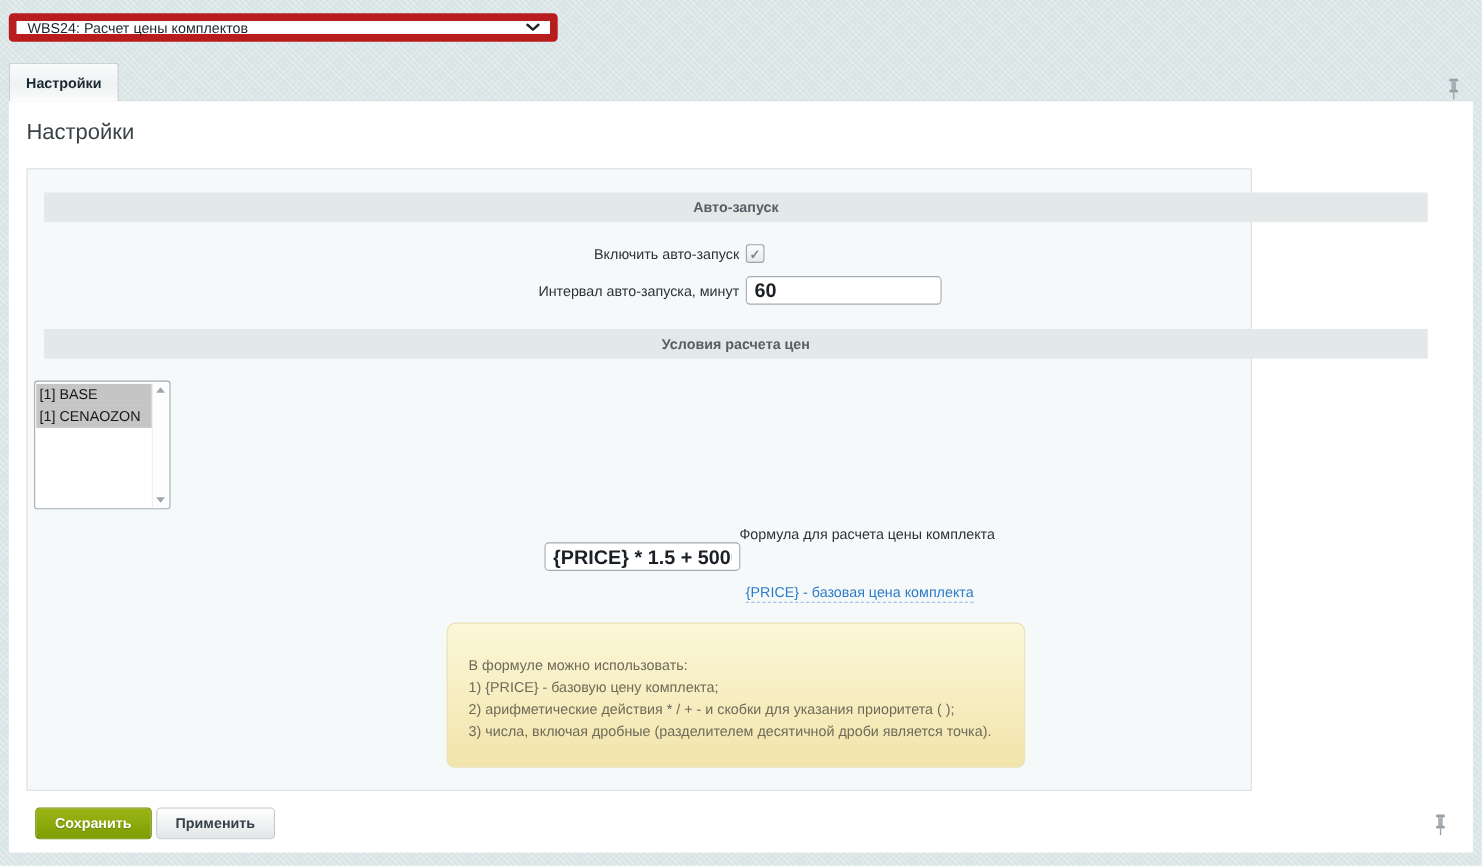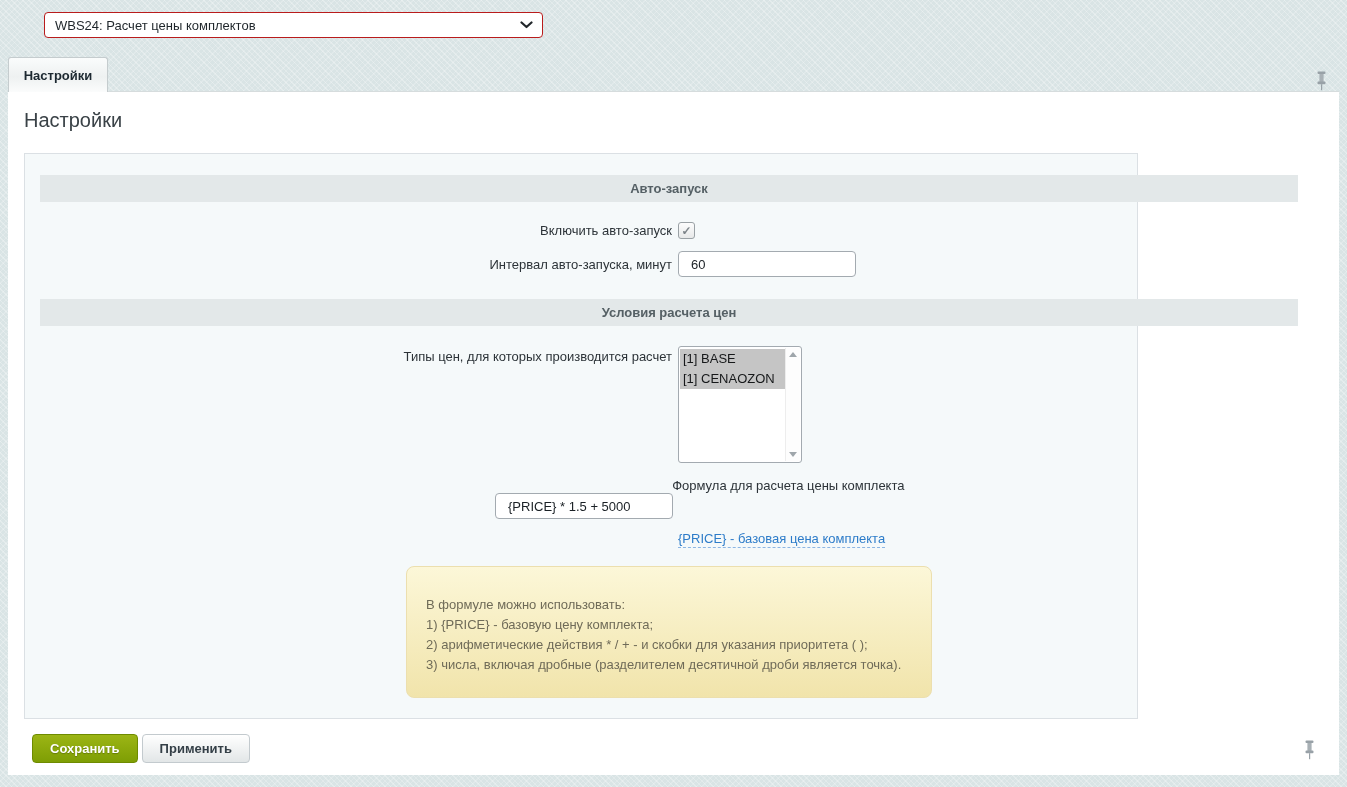--- a/index.html
+++ b/index.html
@@ -13,27 +13,26 @@
       repeating-linear-gradient(45deg, rgba(255,255,255,.28) 0 1px, transparent 1px 4px),
       repeating-linear-gradient(-45deg, rgba(255,255,255,.20) 0 1px, transparent 1px 4px);
     overflow:hidden;
   }
 
   
   .top-bar { padding:12px 0 0 8px; height:50px; }
   .module-select {
     width:499px; height:26px;
     background:#fff;
-    border:1px solid #b91c1c;
+    border:7px solid #b91c1c;
     border-radius:4px;
     display:flex; align-items:center; justify-content:space-between;
     padding:0 9px 0 10px;
     cursor:pointer;
     color:#1f262b;
-    margin-left:36px;
   }
   .module-select .chev { display:flex; align-items:center; }
 
   
   .tab-strip { height:41px; padding-left:8px; display:flex; align-items:flex-end; position:relative; }
   .tab {
     width:100px; height:35px; margin-bottom:-1px;
     background:linear-gradient(#fafcfc, #eef1f1 55%, #fbfcfc);
     border:1px solid #c5ccce; border-bottom:none;
     border-radius:3px 3px 0 0;
@@ -84,24 +83,25 @@
     border:1px solid #9aa1a5; border-radius:3px;
     background:linear-gradient(#fdfdfd, #e7e9e9);
     display:flex; align-items:center; justify-content:center;
     cursor:pointer;
   }
   .checkbox .check { color:#7d8489; font-size:12px; font-weight:bold; line-height:1; }
 
   .text-input {
     width:178px; height:26px;
     border:1px solid #a3aab0; border-radius:4px;
-    padding:0 12px;
-    font-family:"Liberation Sans", sans-serif; font-size:13px; color:#1a2025;
+    padding:0 7px;
+    font-family:"Liberation Sans", sans-serif; font-size:18px; color:#1a2025;
     background:#fff;
     outline:none;
+    font-weight:bold;
   }
 
   .listbox {
     width:124px; height:117px;
     border:1px solid #a3aab0; border-radius:3px;
     background:#fff;
     position:relative;
     padding:2px 6px 2px 1px;
     overflow:hidden;
     cursor:default;
@@ -196,21 +196,20 @@
     <div class="row row-interval">
       <div class="label">Интервал авто-запуска, минут</div>
       <div class="control">
         <input class="text-input" type="text" value="60" style="">
       </div>
     </div>
 
     <div class="section-header" style="margin-top:22px;">Условия расчета цен</div>
 
     <div class="row row-listbox">
-      <div class="label">Типы цен, для которых производится расчет</div>
       <div class="control">
         <div class="listbox">
           <div class="option selected">[1] BASE</div>
           <div class="option selected">[1] CENAOZON</div>
           <div class="listbox-scrollbar">
             <span class="sb-arrow up"></span>
             <span class="sb-arrow down"></span>
           </div>
         </div>
       </div>

